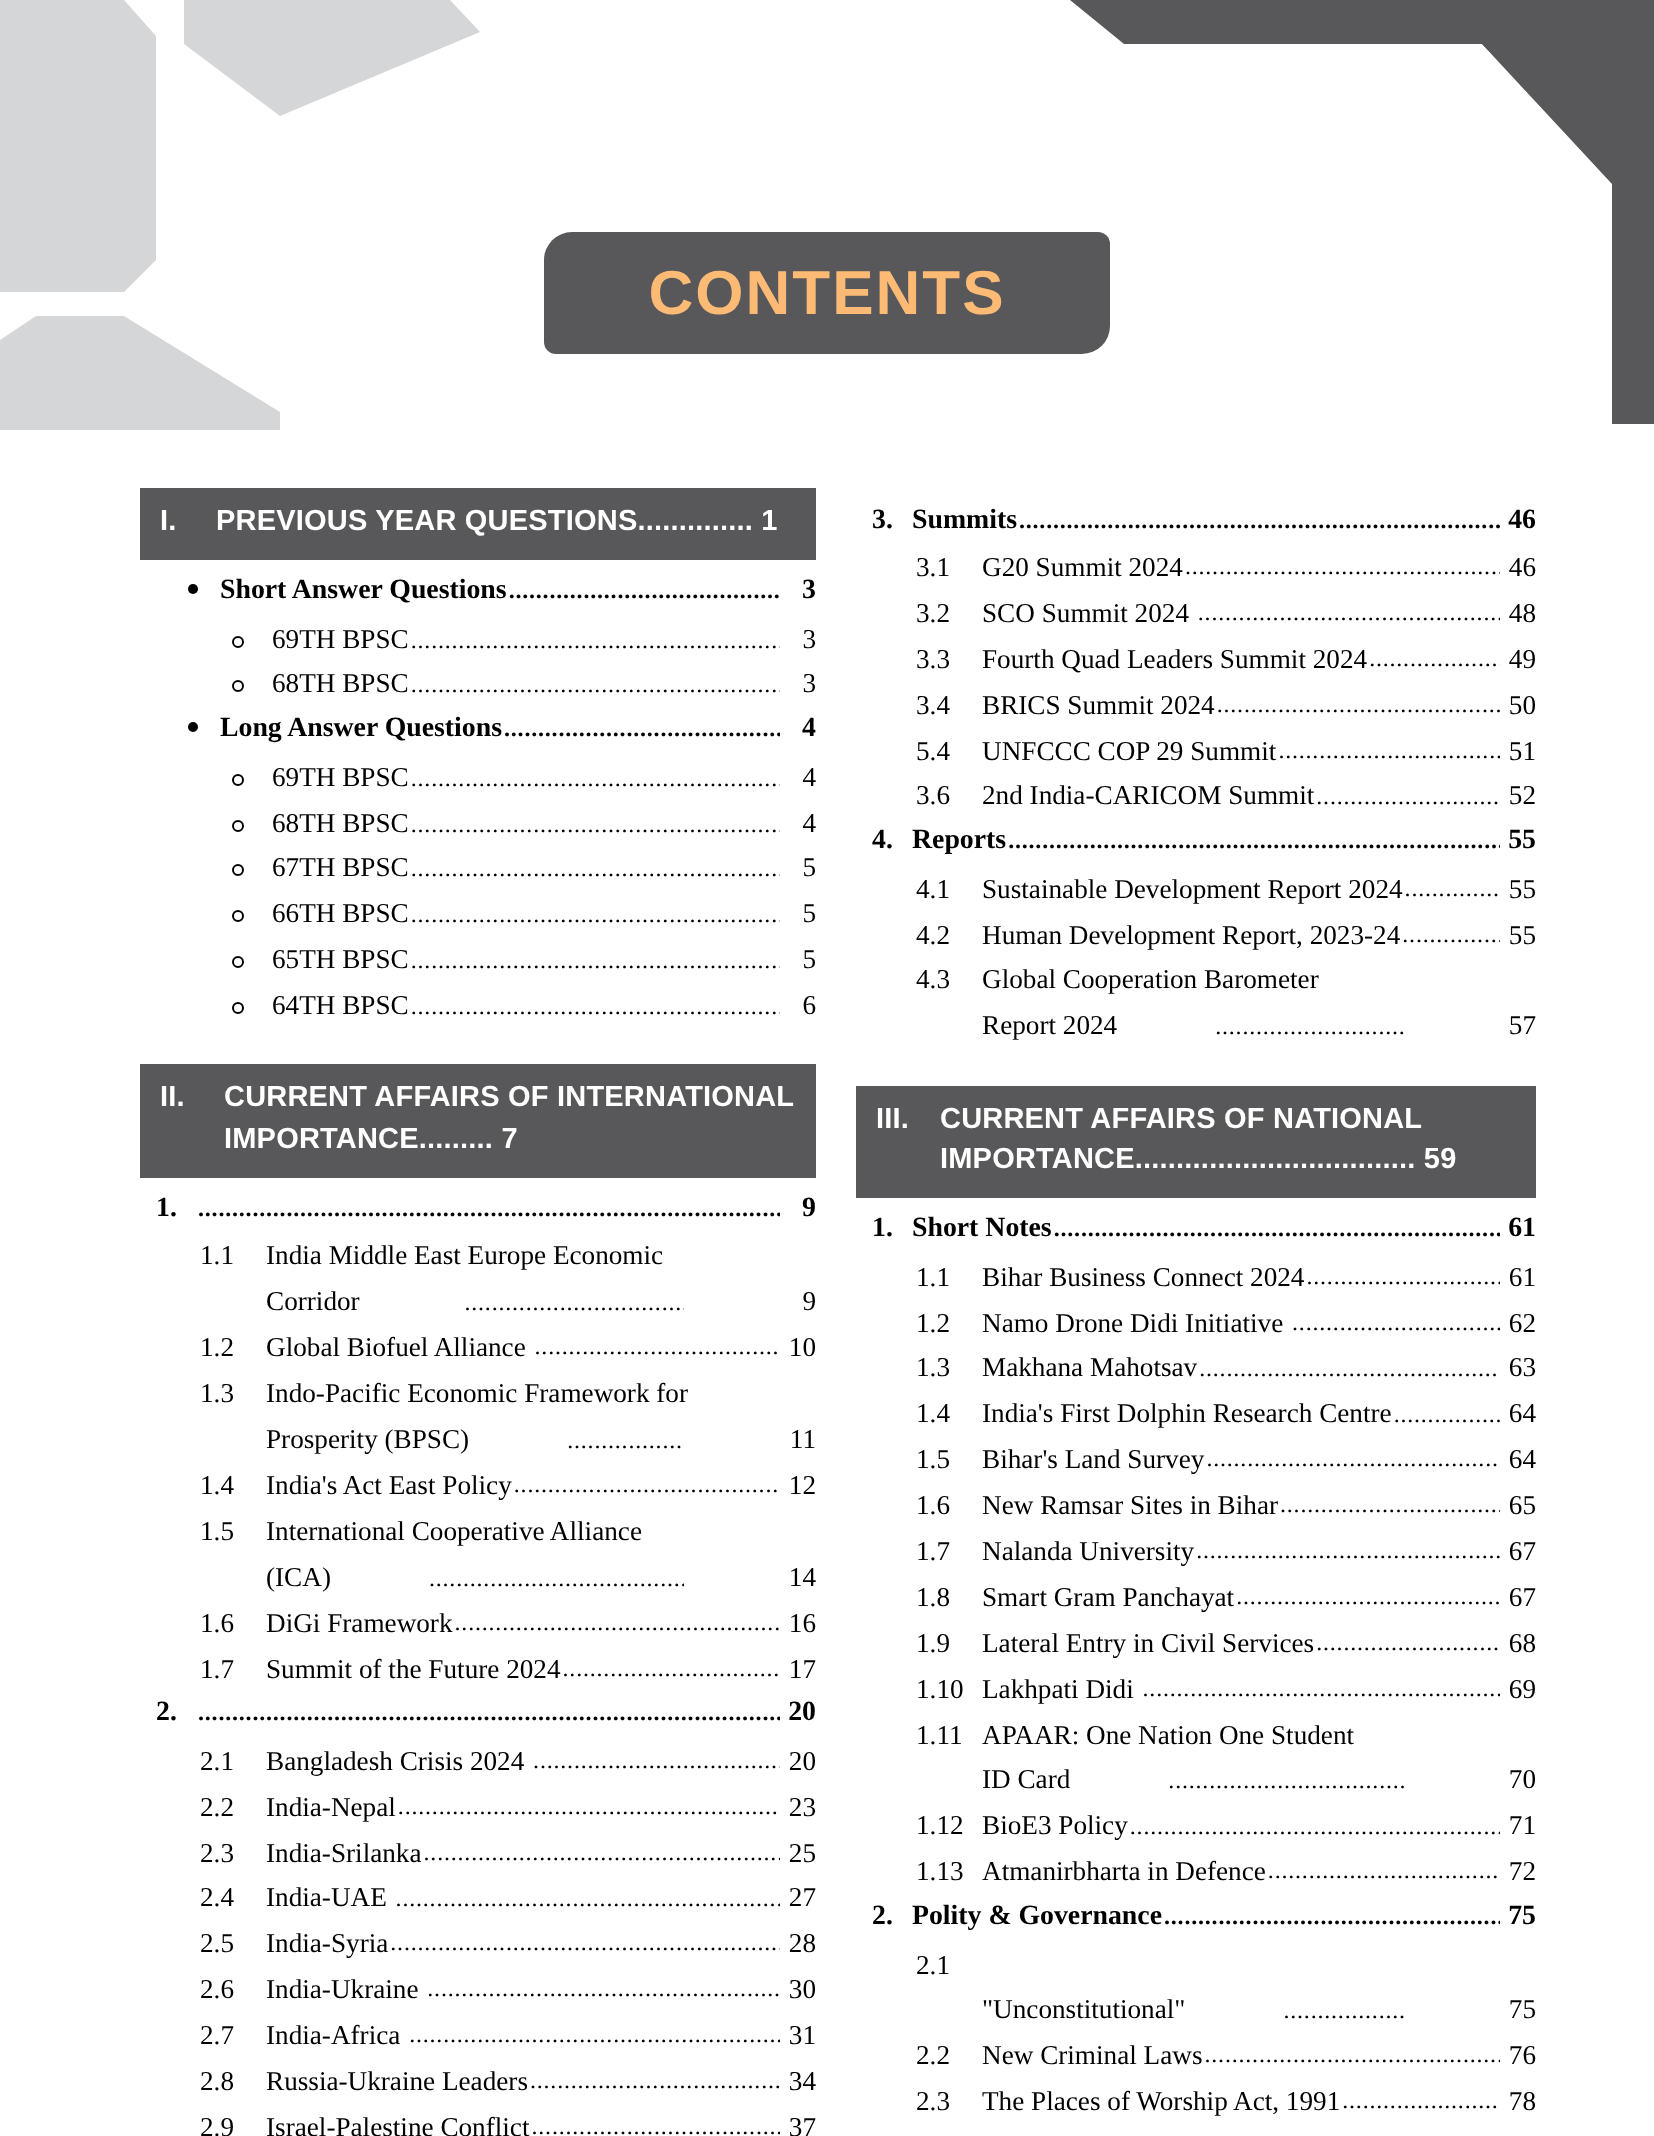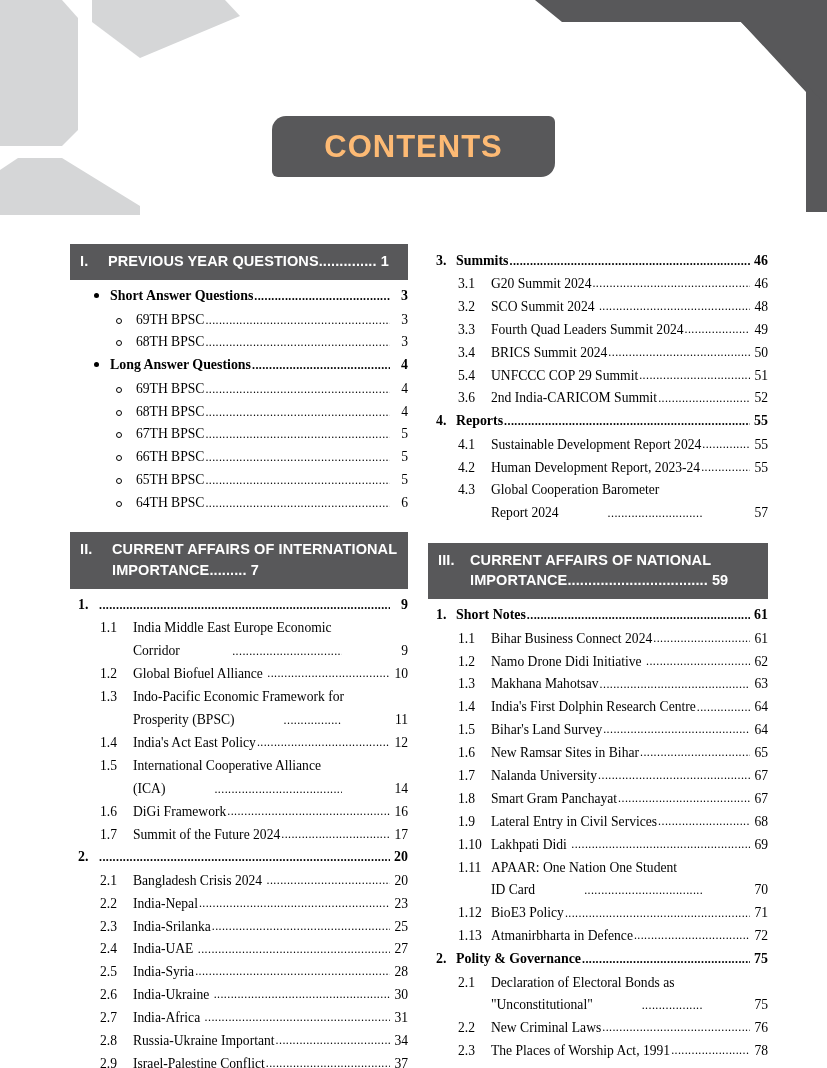--- a/index.html
+++ b/index.html
@@ -363,21 +363,21 @@
             <span class="pg">30</span>
           </div>
           <div class="row lvl2">
             <span class="num">2.7</span>
             <span class="txt">India-Africa </span>
             <span class="dots">..........................................................................................</span>
             <span class="pg">31</span>
           </div>
           <div class="row lvl2">
             <span class="num">2.8</span>
-            <span class="txt">Russia-Ukraine Important</span>
+            <span class="txt">Russia-Ukraine Leaders</span>
             <span class="dots">..........................................................................................</span>
             <span class="pg">34</span>
           </div>
           <div class="row lvl2">
             <span class="num">2.9</span>
             <span class="txt">Israel-Palestine Conflict</span>
             <span class="dots">..........................................................................................</span>
             <span class="pg">37</span>
           </div>
         </div>
@@ -549,21 +549,20 @@
             <span class="pg">72</span>
           </div>
           <div class="row lvl1">
             <span class="num">2.</span>
             <span class="txt">Polity &amp; Governance</span>
             <span class="dots">..........................................................................................</span>
             <span class="pg">75</span>
           </div>
           <div class="row lvl2">
             <span class="num">2.1</span>
-            <span class="txt">Declaration of Electoral Bonds as</span>
             <span class="dots"></span>
           </div>
           <div class="row cont">
             <span class="txt">"Unconstitutional"</span>
             <span class="dots">..........................................................................................</span>
             <span class="pg">75</span>
           </div>
           <div class="row lvl2">
             <span class="num">2.2</span>
             <span class="txt">New Criminal Laws</span>

